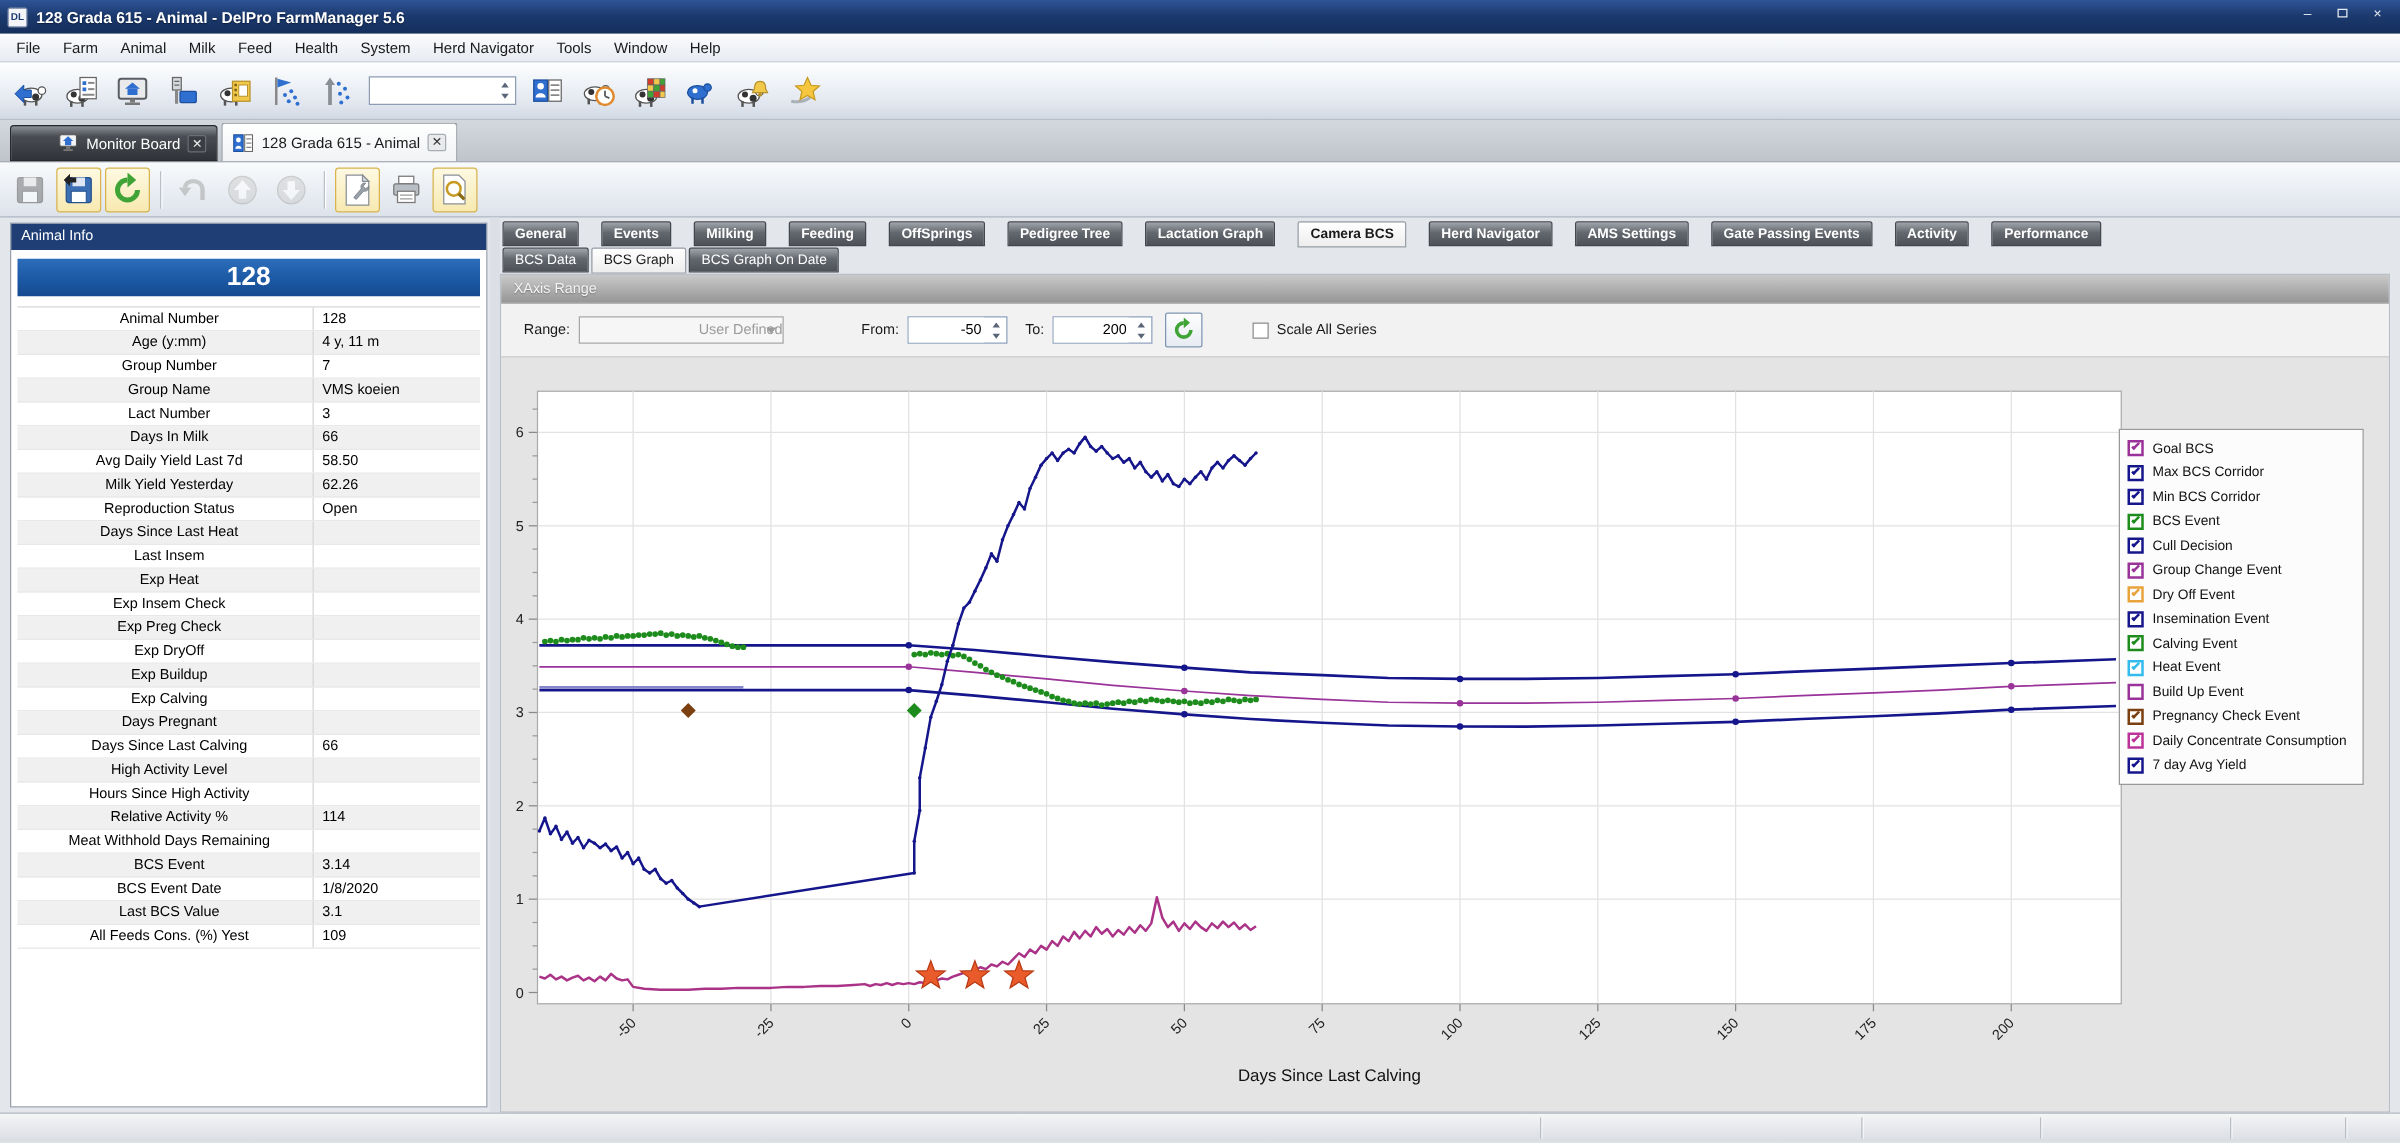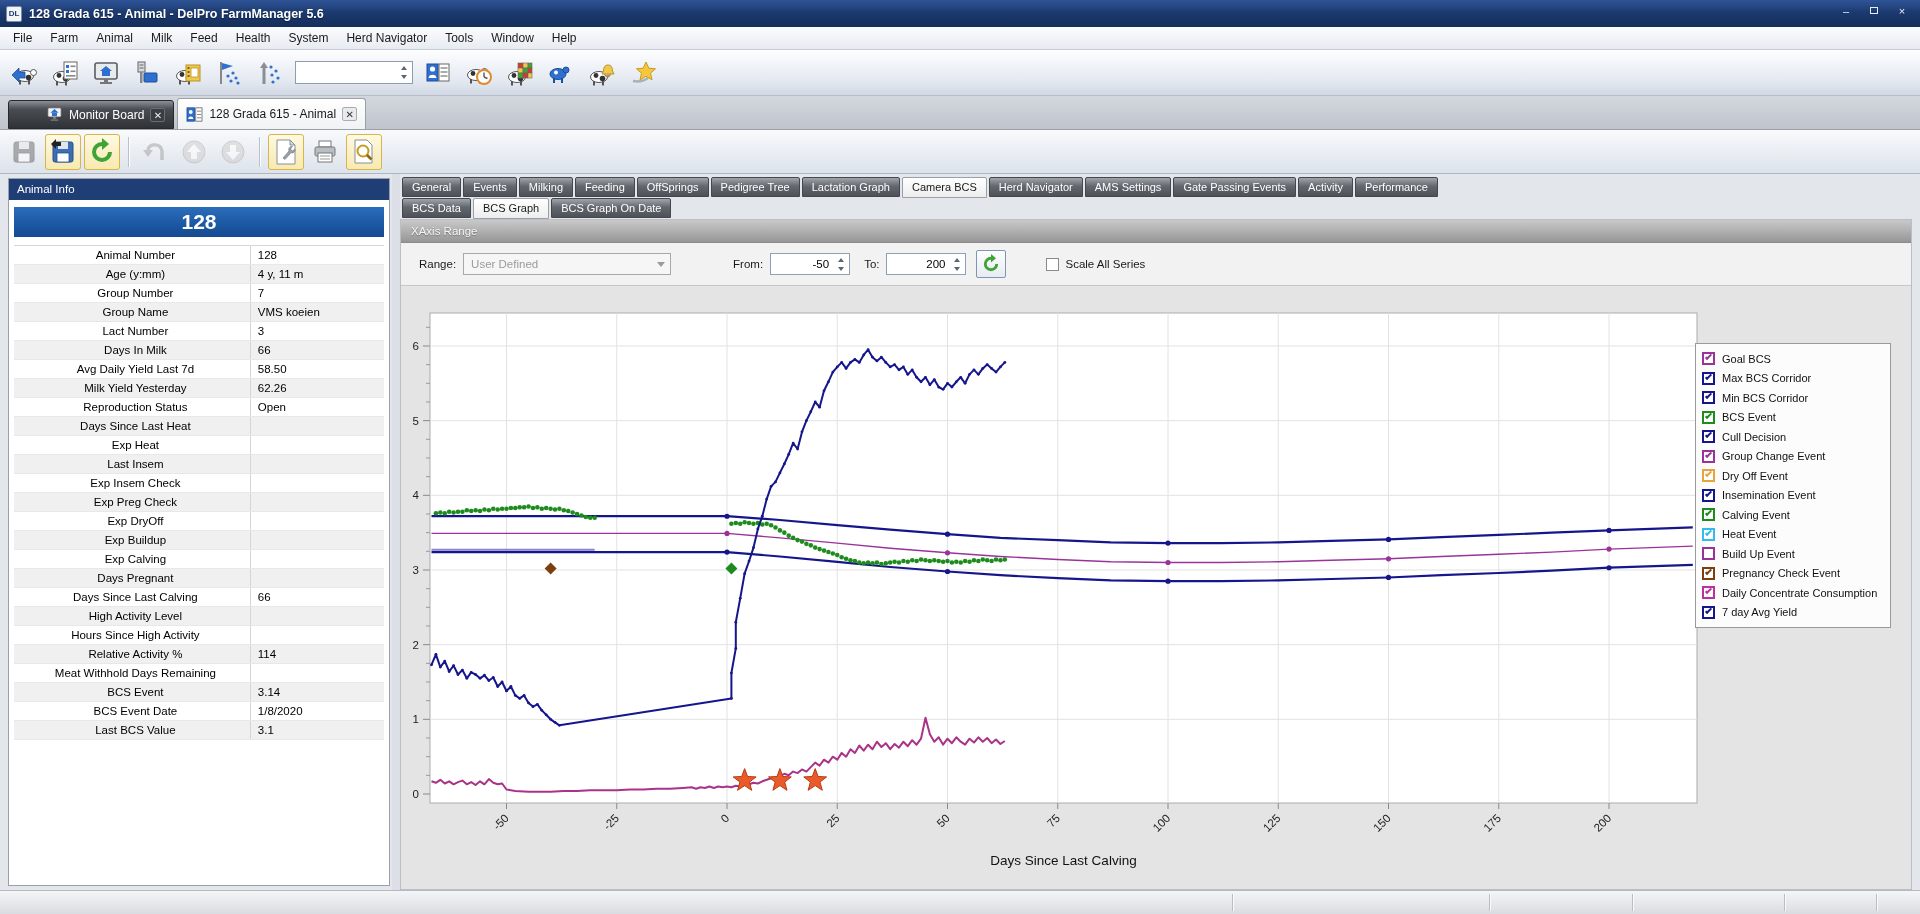--- a/index.html
+++ b/index.html
@@ -73,35 +73,35 @@
   .lp-row { display:flex; height:19px; font-size:11.5px; border-bottom:1px solid #E8E8E8; }
   .lp-row:nth-child(even) { background:#F0F0F0; }
   .lp-label { width:64%; padding-left:7px; line-height:18px; color:#000; border-right:1px solid #D5D5D5;
     white-space:nowrap; overflow:hidden;text-align:center; }
   .lp-value { flex:1; padding-left:7px; line-height:18px; color:#000; white-space:nowrap; }
 
   .splitter { position:absolute; left:392px; top:0; width:8px; height:716px; background:#DCE0E6; }
 
   
   .main { position:absolute; left:400px; top:0; right:8px; height:716px; }
-  .main-tabs { display:flex; gap:2px; padding:3px 0 0 2px; height:24px; }
+  .main-tabs { display:flex; gap:18px; padding:3px 0 0 2px; height:24px;font-weight:bold; }
   .sub-tabs { display:flex; gap:2px; padding-left:2px; height:22px; margin-top:0px; }
   .mtab { padding:0 9px; font-size:11px; line-height:19px; height:20px; color:#FFF;
     background:linear-gradient(#A0A4AB 0%, #63676E 45%, #4E5158 100%);
     border:1px solid #44474C; border-radius:2px 2px 0 0; white-space:nowrap; }
   .mtab.active { background:linear-gradient(#FFFFFF,#EDEDED); color:#1A1A1A; border-color:#9AA0A8; height:21px; }
   .page { position:absolute; left:0; top:45px; right:0; bottom:0; background:#E6E6E6; border:1px solid #B9BFC7; }
 
   .xheader { height:23px; background:linear-gradient(#C9C9C9,#969696); border-bottom:1px solid #8A8A8A;
     color:#F4F4F4; font-size:11.5px; line-height:22px; padding-left:10px; text-shadow:0 1px 1px #777; }
   .controls { height:43px; background:#F2F2F2; border-bottom:1px solid #C6C6C6;
     display:flex; align-items:center; padding-left:18px; font-size:11.5px; color:#1A1A1A; }
   .ctl-label { margin-right:7px; }
-  .dropdown { width:208px; height:22px; background:#F6F6F6; border:1px solid #A8A8A8; position:relative;
-    color:#9B9B9B; font-size:11.5px; line-height:20px; padding-left:7px; }
+  .dropdown { width:164px; height:22px; background:#F6F6F6; border:1px solid #A8A8A8; position:relative;
+    color:#9B9B9B; font-size:11.5px; line-height:20px; padding-left:7px;text-align:right; }
   .dd-arrow { position:absolute; right:5px; top:8px; width:0; height:0;
     border-left:4px solid transparent; border-right:4px solid transparent; border-top:5px solid #9B9B9B; }
   .numbox { width:80px; height:22px; border:1px solid #8CA0BC; position:relative; background:#FFF; }
   .numbox input { width:60px; height:20px; border:none; outline:none; text-align:right; font-size:11.5px;
     font-family:"Liberation Sans", sans-serif; padding-right:2px; }
   .refresh-btn { width:30px; height:28px; margin-left:10px; border:1px solid #7E96B4; border-radius:2px;
     background:linear-gradient(#FDFDFD,#E7ECF2); display:flex; align-items:center; justify-content:center; }
   .cb { width:13px; height:13px; border:1px solid #8A8A8A; background:#FFF; margin-left:40px; }
   .cb-label { margin-left:6px; }
   .gap-from { margin-left:62px; } .gap-to { margin-left:14px; }
@@ -441,25 +441,25 @@
           </div>
           <div class="lp-row">
             <span class="lp-label">Reproduction Status</span>
             <span class="lp-value">Open</span>
           </div>
           <div class="lp-row">
             <span class="lp-label">Days Since Last Heat</span>
             <span class="lp-value"></span>
           </div>
           <div class="lp-row">
+            <span class="lp-label">Last Insem</span>
+            <span class="lp-value"></span>
+          </div>
+          <div class="lp-row">
             <span class="lp-label">Exp Heat</span>
-            <span class="lp-value"></span>
-          </div>
-          <div class="lp-row">
-            <span class="lp-label">Last Insem</span>
             <span class="lp-value"></span>
           </div>
           <div class="lp-row">
             <span class="lp-label">Exp Insem Check</span>
             <span class="lp-value"></span>
           </div>
           <div class="lp-row">
             <span class="lp-label">Exp Preg Check</span>
             <span class="lp-value"></span>
           </div>
@@ -503,20 +503,24 @@
             <span class="lp-label">BCS Event</span>
             <span class="lp-value">3.14</span>
           </div>
           <div class="lp-row">
             <span class="lp-label">BCS Event Date</span>
             <span class="lp-value">1/8/2020</span>
           </div>
           <div class="lp-row">
             <span class="lp-label">Last BCS Value</span>
             <span class="lp-value">3.1</span>
+          </div>
+          <div class="lp-row">
+            <span class="lp-label">All Feeds Cons. (%) Yest</span>
+            <span class="lp-value">109</span>
           </div>
         </div>
     </div>
 
     <div class="splitter"></div>
 
     <div class="main">
       <div class="main-tabs">
 
       <span class="mtab">General</span>

